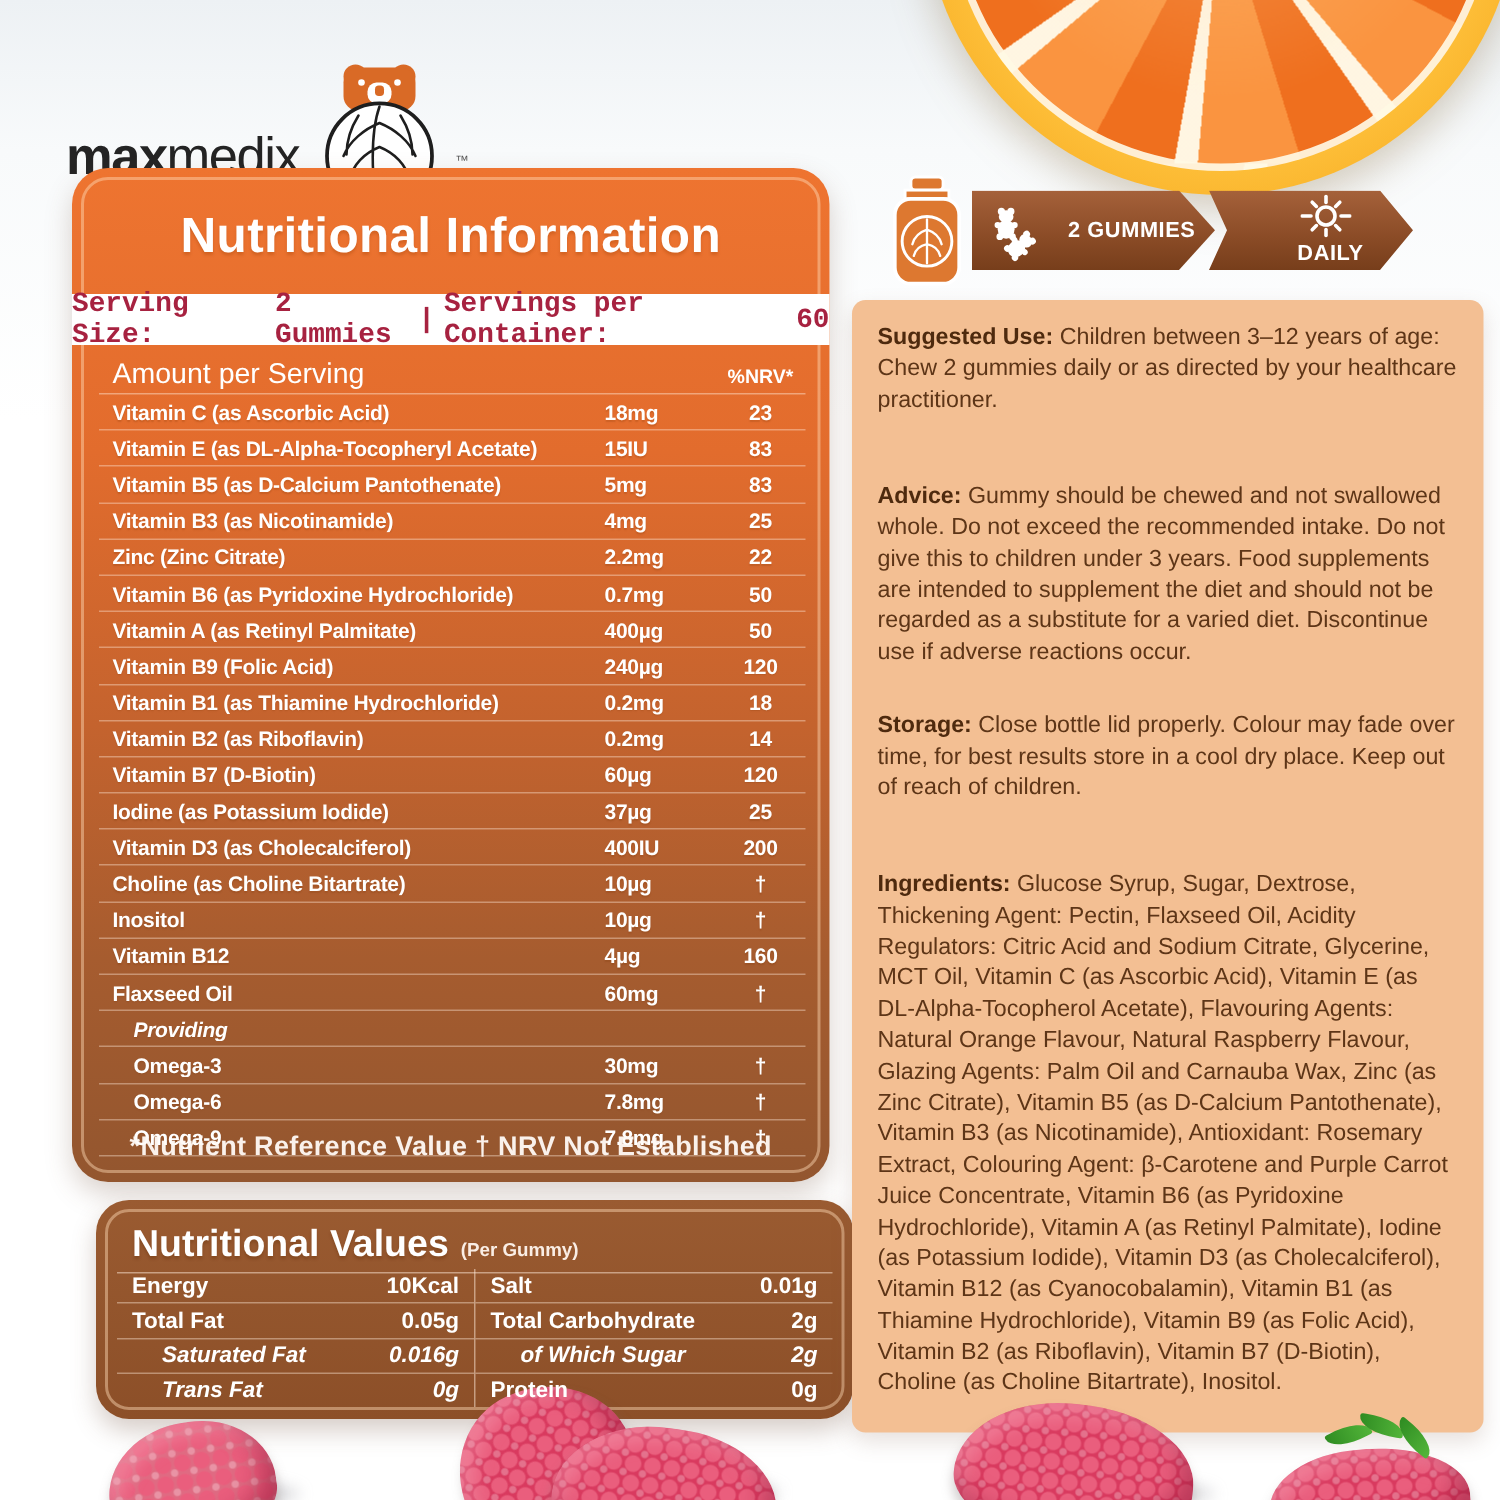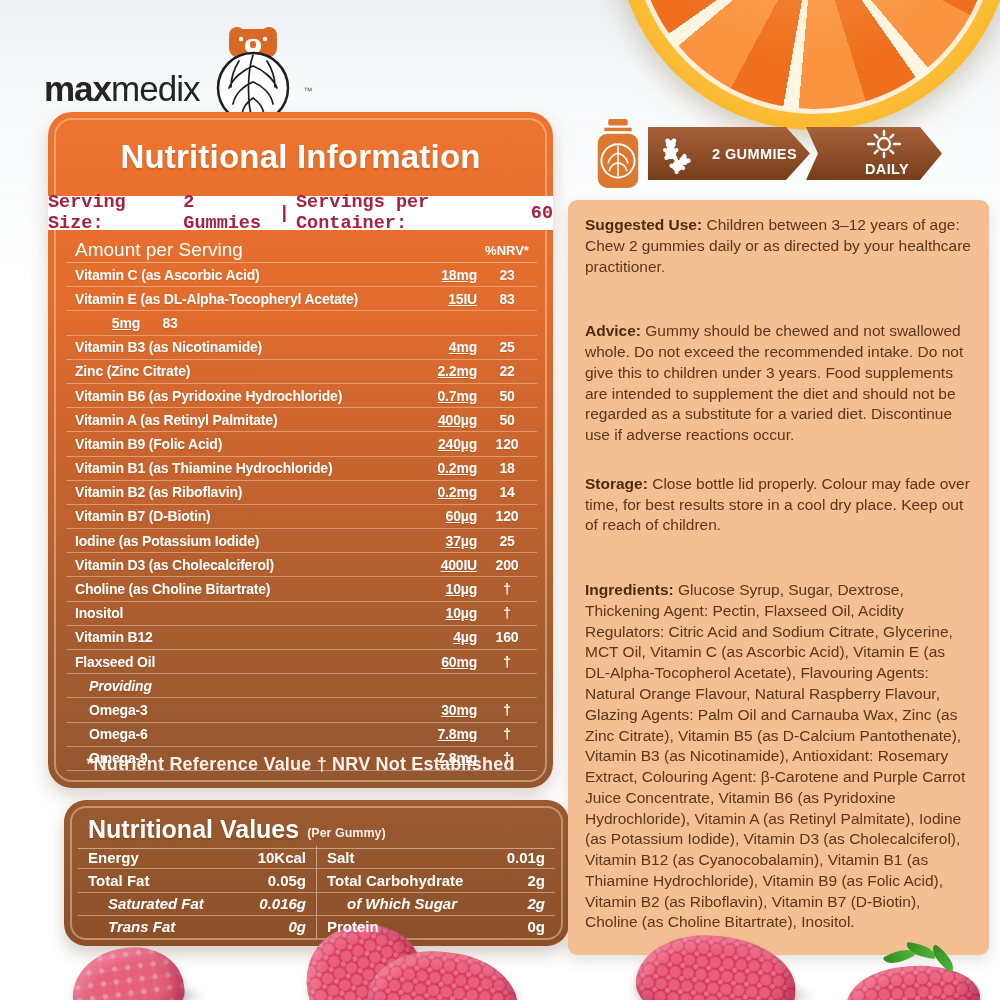--- a/index.html
+++ b/index.html
@@ -2,21 +2,21 @@
 <html><head>
 <meta charset="utf-8">
 <style>
   html,body{margin:0;padding:0;}
   .page{
     position:relative; width:1000px; height:1000px; overflow:hidden;
     background:linear-gradient(180deg,#edf1f4 0%,#f8fafb 10%,#ffffff 28%,#ffffff 100%);
     font-family:"Liberation Sans","DejaVu Sans",sans-serif;
   }
   
-  .logo{position:absolute;left:44px;top:26px;display:flex;align-items:center;}
+  .logo{position:absolute;left:44px;top:42px;display:flex;align-items:center;}
   .logo-text{font-size:35px;color:#242424;letter-spacing:-1px;margin-top:26px;}
   .logo-text .lt-bold{font-weight:800;}
   .logo-mark{width:96px;height:100px;margin-left:6px;}
   .logo-tm{font-size:9px;color:#555;margin-top:30px;margin-left:2px;}
   
   .orange-slice{
     position:absolute;left:616px;top:-266px;width:396px;height:396px;border-radius:50%;
     background:radial-gradient(circle,#FFE09A 0%,#FFC33E 58%,#F2A014 100%);
     filter:drop-shadow(0 10px 14px rgba(120,90,40,.30));
   }
@@ -62,21 +62,21 @@
   }
   .serving-strip .hv{font-weight:800;}
   .ntable{position:absolute;z-index:1;left:18px;right:16px;top:126px;}
   .thead{display:flex;align-items:center;height:24px;border-bottom:1px solid rgba(255,236,220,.45);}
   .thead .hname{flex:1;padding-left:9px;font-size:19px;font-weight:400;}
   .thead .hamt{width:74px;}
   .thead .hnrv{width:60px;text-align:center;font-size:13px;font-weight:700;}
   .nrow{display:flex;align-items:center;height:23.2px;border-bottom:1px solid rgba(255,236,220,.4);
     font-size:14px;font-weight:700;letter-spacing:-.2px;text-shadow:0 1px 1px rgba(120,50,0,.22);}
   .nrow .rname{flex:1;padding-left:9px;white-space:nowrap;overflow:hidden;}
-  .nrow .ramt{width:74px;text-align:right;text-decoration:underline;}
+  .nrow .ramt{width:74px;}
   .nrow .rnrv{width:60px;text-align:center;font-weight:600;}
   .nrow.italic{font-style:italic;}
   .nrow.indent .rname{padding-left:23px;}
   .nfoot{position:absolute;z-index:1;left:0;right:0;top:642px;text-align:center;
     font-size:18px;font-weight:600;letter-spacing:.2px;color:rgba(255,250,245,.95);}
   
   .vpanel{
     position:absolute;left:48px;top:800px;width:505px;height:146px;border-radius:22px;
     background:linear-gradient(180deg,#9A5B31 0%,#8C4F28 100%);
     box-shadow:0 8px 16px rgba(110,80,60,.28);color:#fff;margin-left:16px;
@@ -218,20 +218,21 @@
             <span class="rname">Vitamin C (as Ascorbic Acid)</span>
             <span class="ramt">18mg</span>
             <span class="rnrv">23</span>
           </div>
           <div class="nrow">
             <span class="rname">Vitamin E (as DL-Alpha-Tocopheryl Acetate)</span>
             <span class="ramt">15IU</span>
             <span class="rnrv">83</span>
           </div>
           <div class="nrow">
+            <span class="rname">Vitamin B5 (as D-Calcium Pantothenate)</span>
             <span class="ramt">5mg</span>
             <span class="rnrv">83</span>
           </div>
           <div class="nrow">
             <span class="rname">Vitamin B3 (as Nicotinamide)</span>
             <span class="ramt">4mg</span>
             <span class="rnrv">25</span>
           </div>
           <div class="nrow">
             <span class="rname">Zinc (Zinc Citrate)</span>

